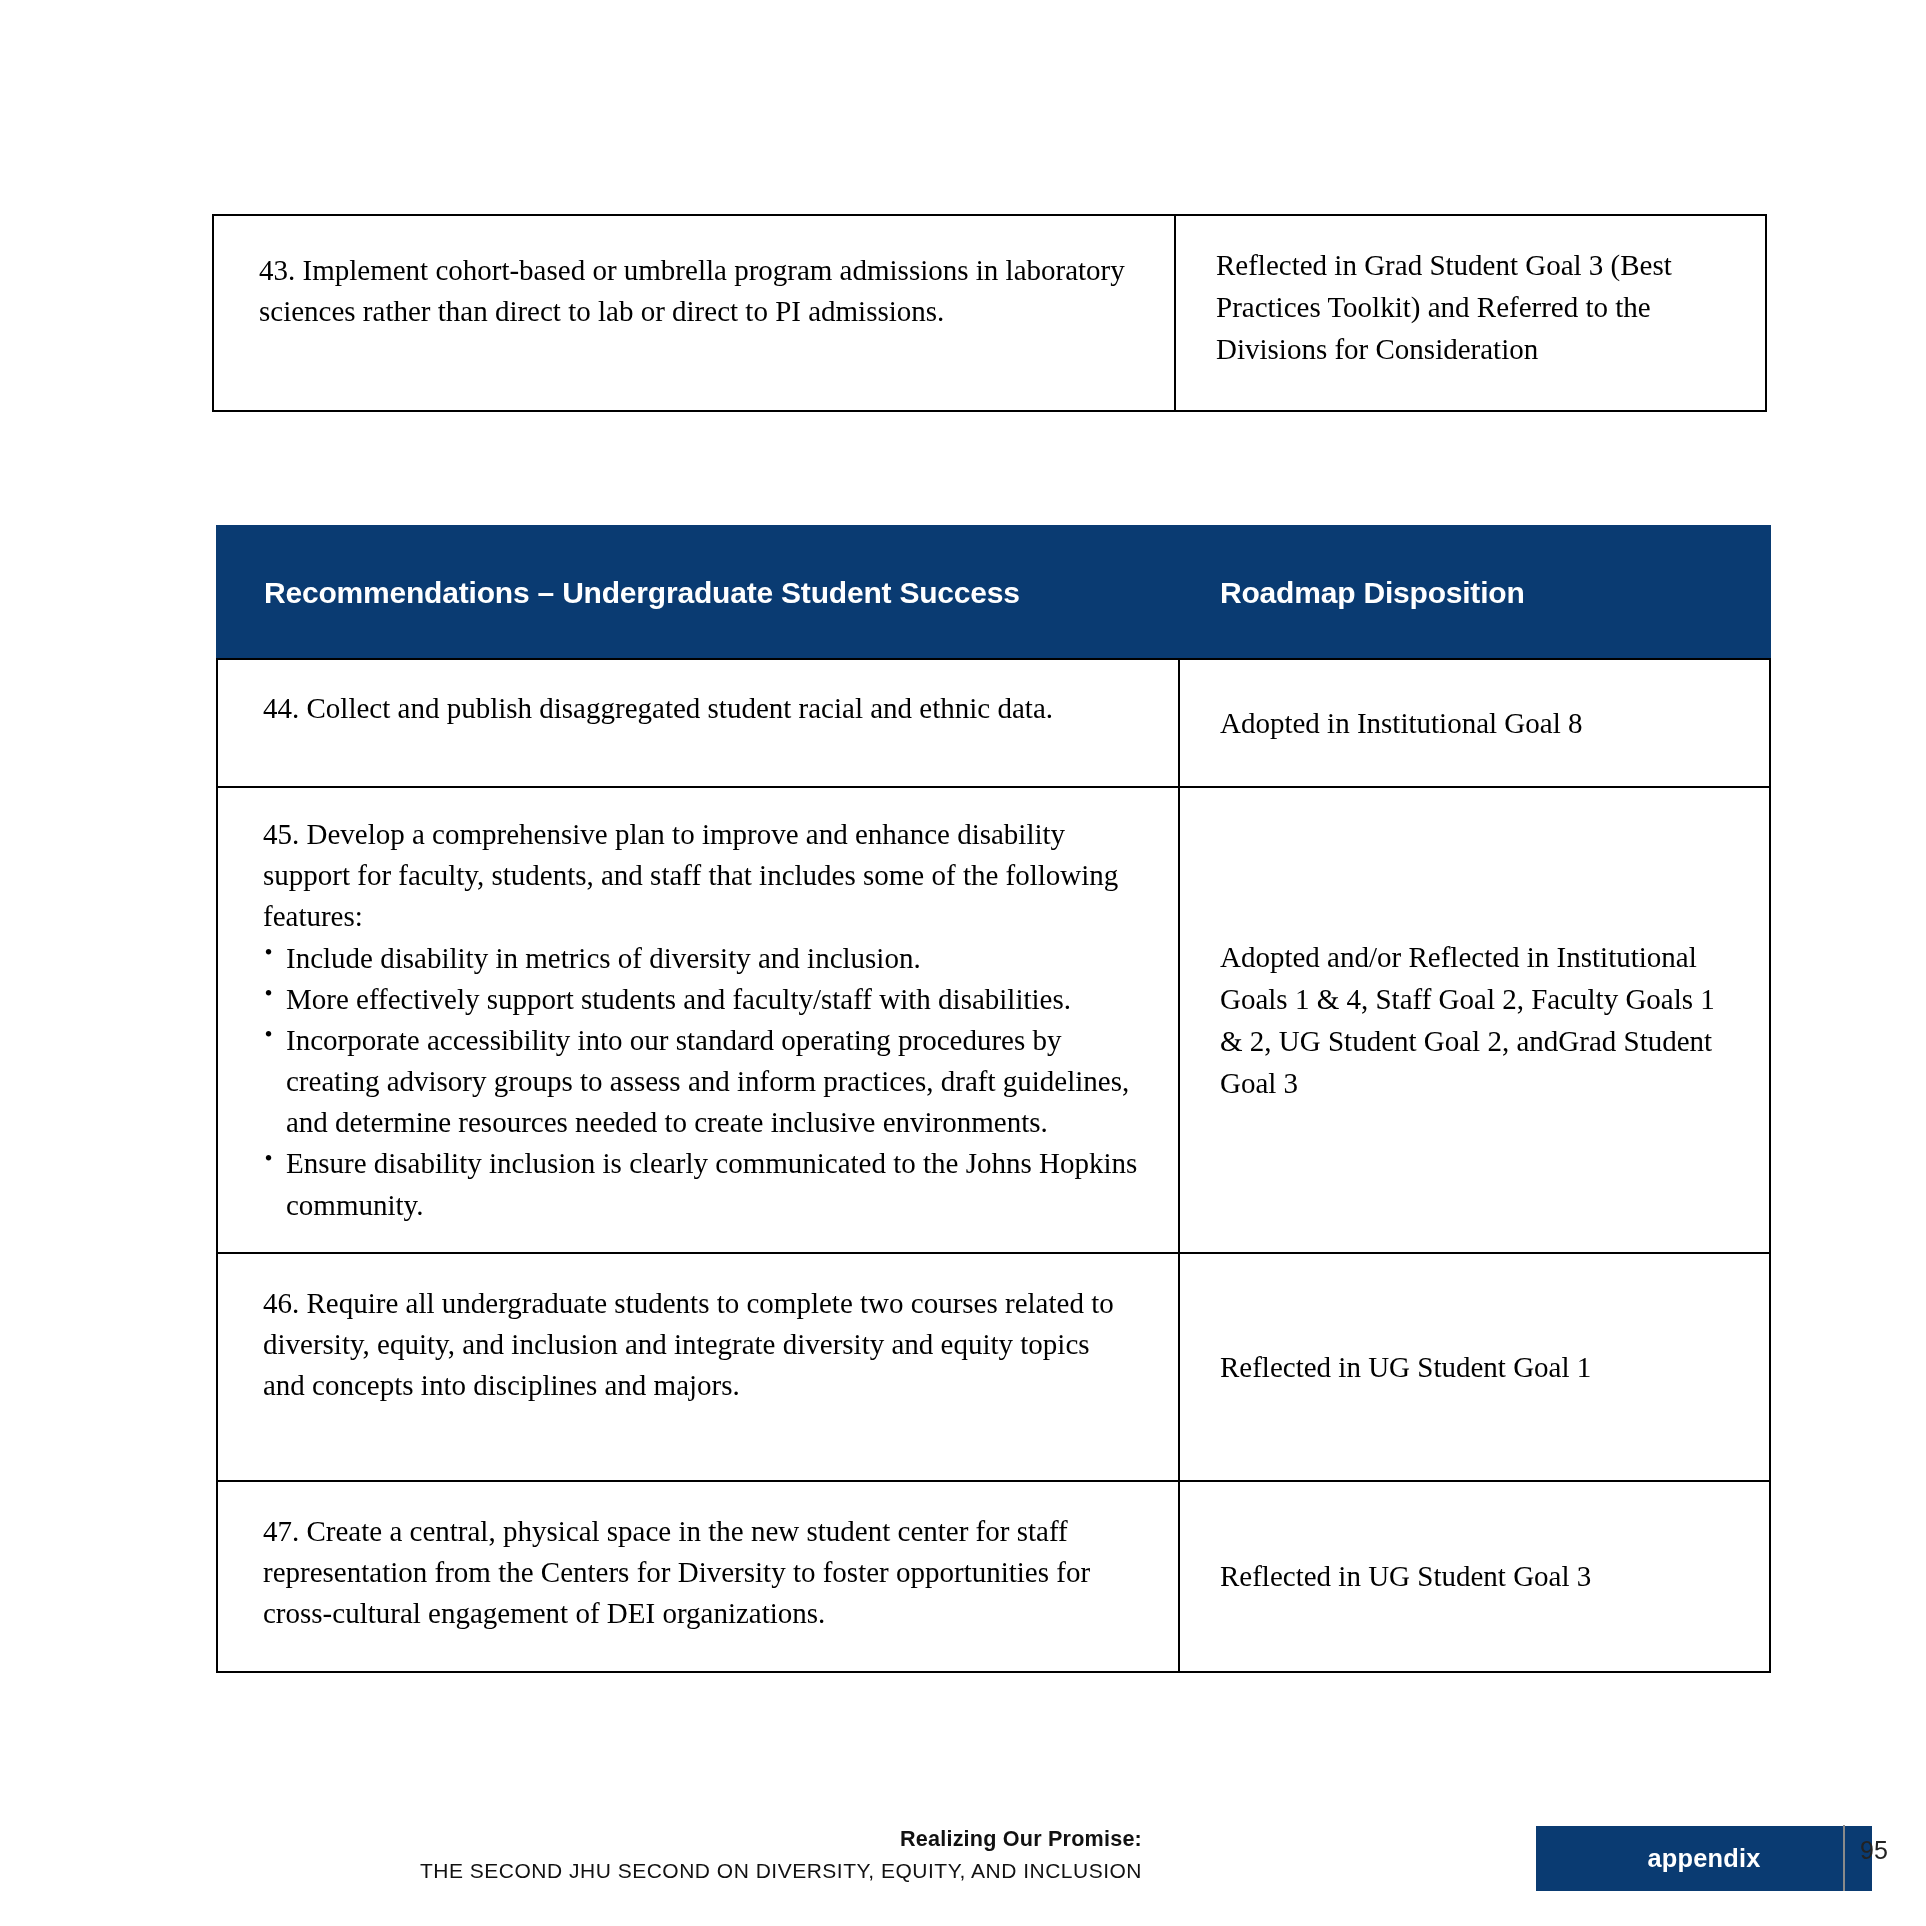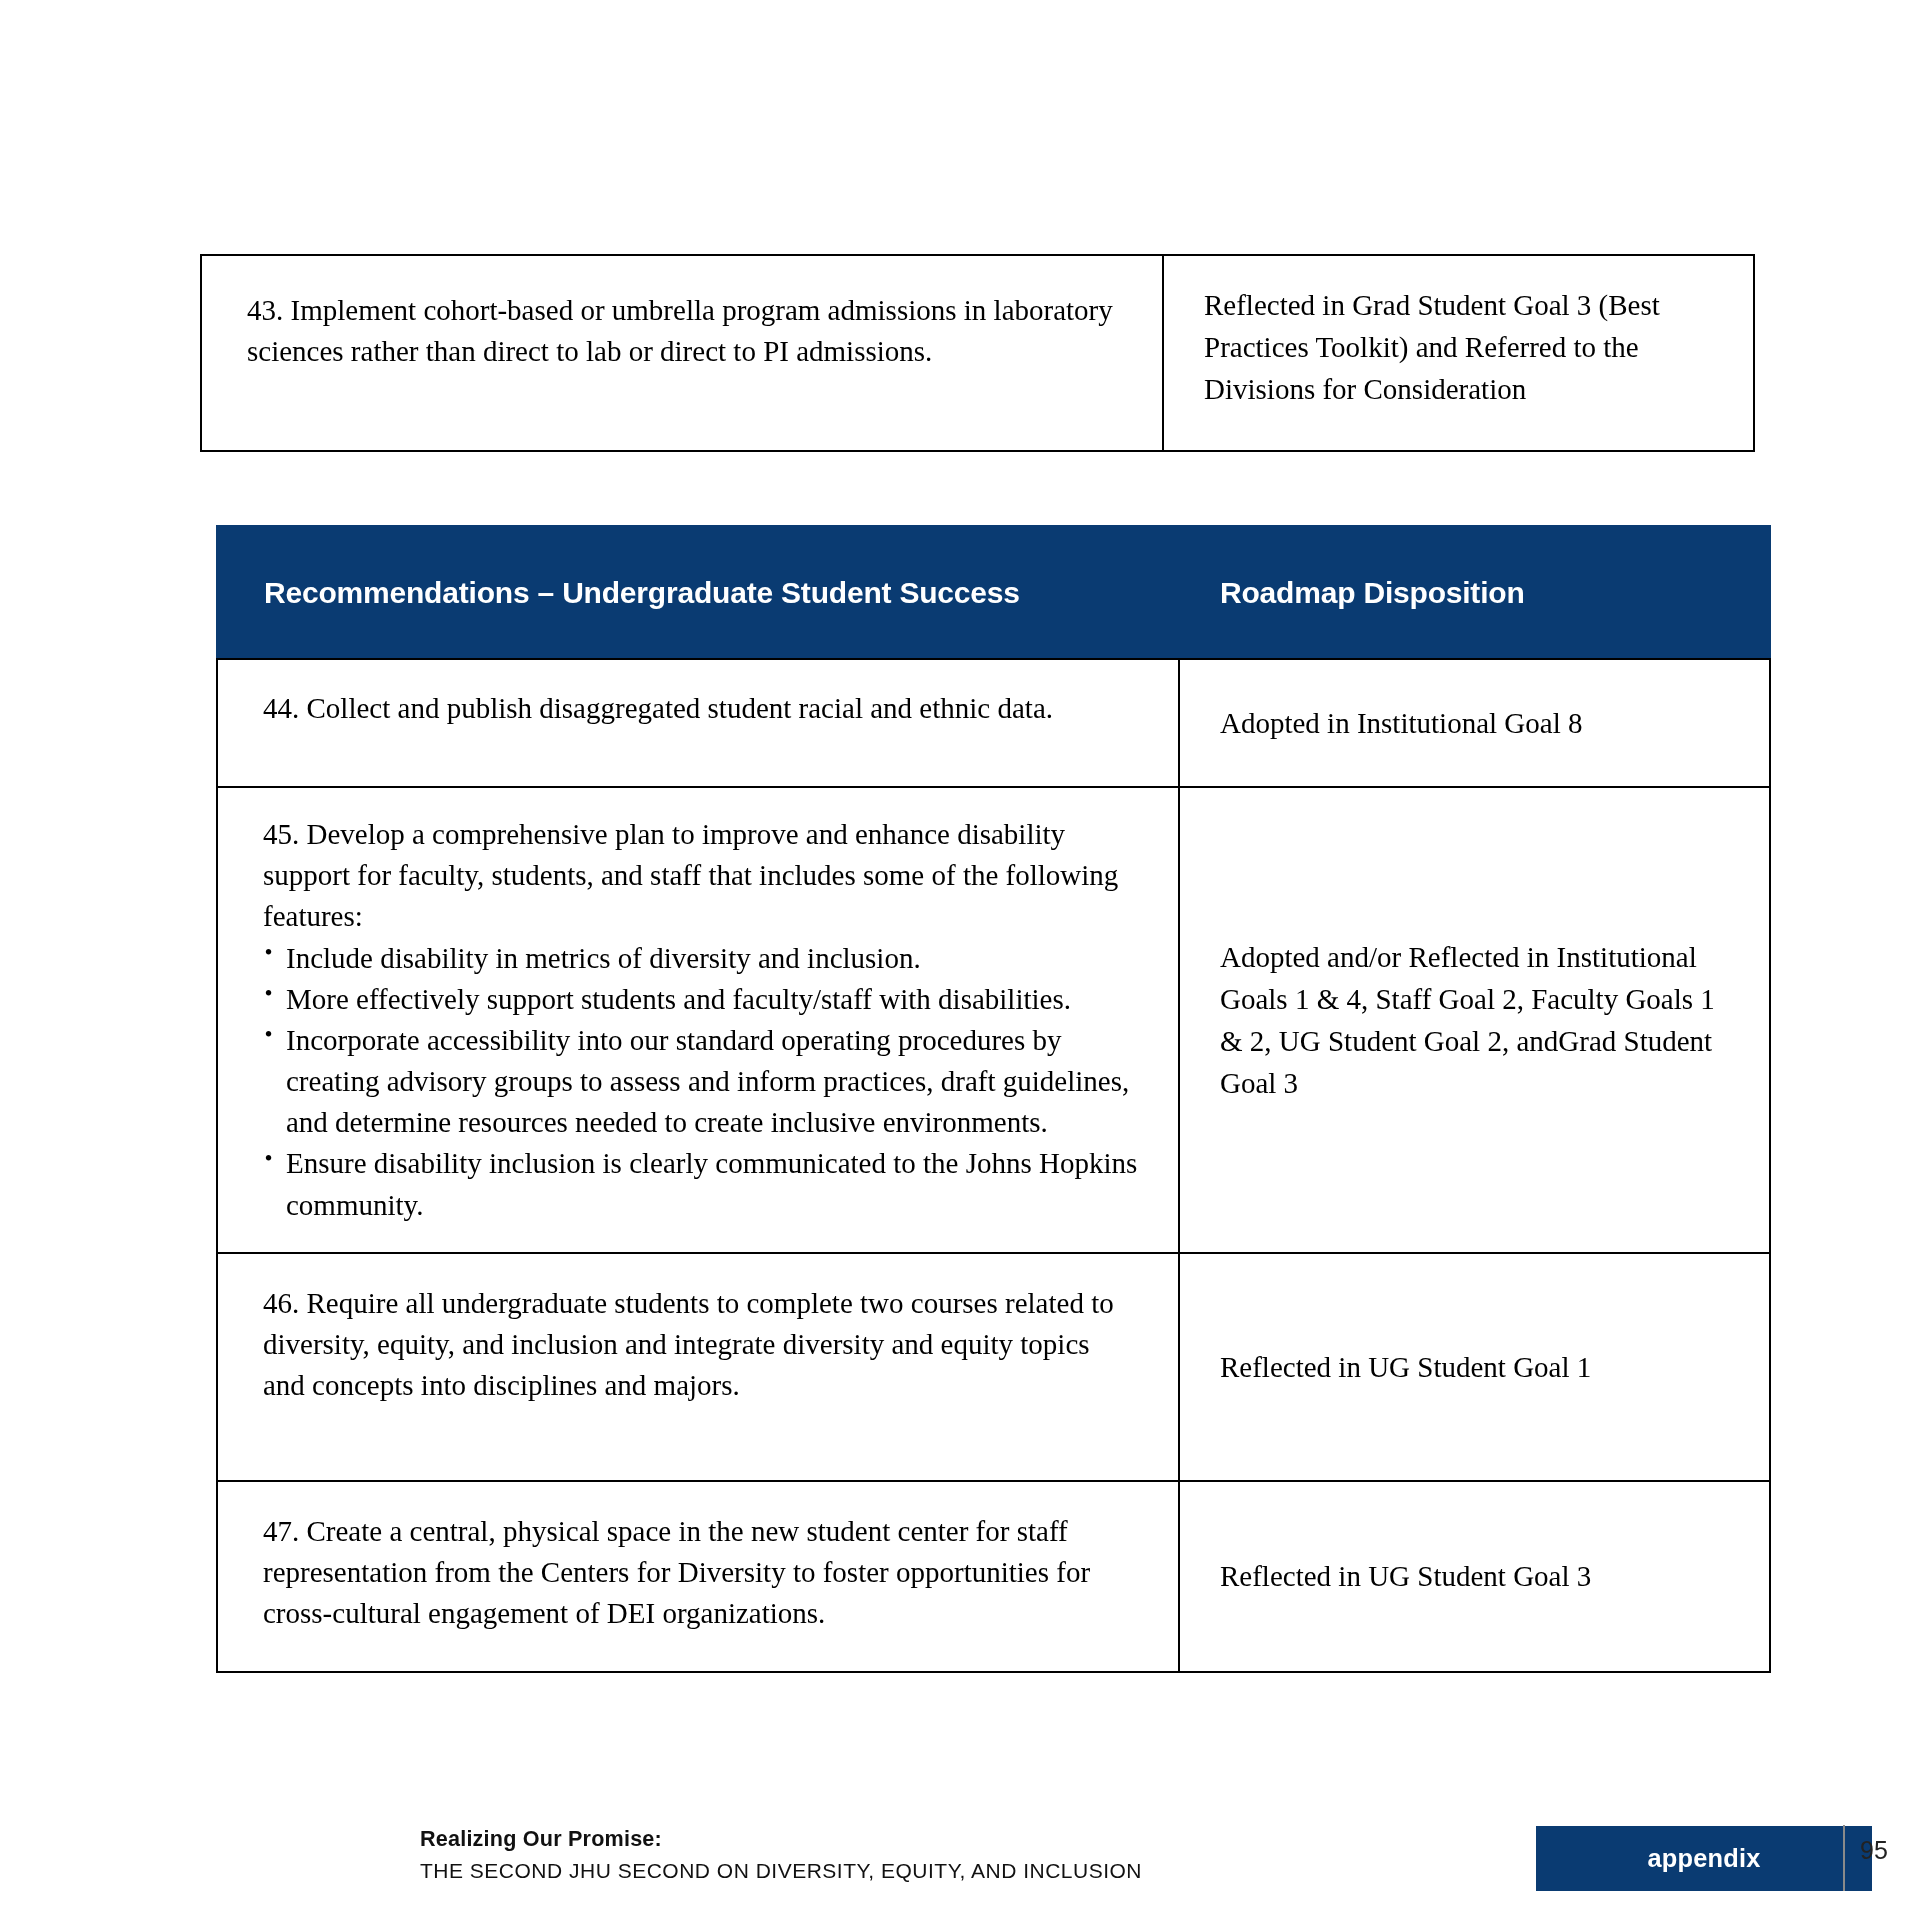--- a/index.html
+++ b/index.html
@@ -17,26 +17,25 @@
   .page {
     position: absolute;
     left: 0; top: 0;
     width: 1926px;
     height: 1926px;
   }
 
   
   .table-one {
     position: absolute;
-    left: 200px;
+    left: 212px;
     top: 214px;
     width: 1553px;
     border-collapse: collapse;
     table-layout: fixed;
-    margin-top: 40px;
   }
   .table-two {
     position: absolute;
     left: 216px;
     top: 525px;
     width: 1553px;
     border-collapse: collapse;
     table-layout: fixed;
   }
 
@@ -118,20 +117,21 @@
     position: absolute;
     left: 0;
     top: 1828px;
     width: 1926px;
     height: 100px;
   }
   .footer-text-block {
     position: absolute;
     right: 784px;
     top: 0px;
+    text-align: right;
     font-family: "Liberation Sans", sans-serif;
     color: #111111;
   }
   .footer-line1 {
     font-size: 21.6px;
     font-weight: bold;
     letter-spacing: 0.2px;
     line-height: 1.0;
     white-space: nowrap;
   }

